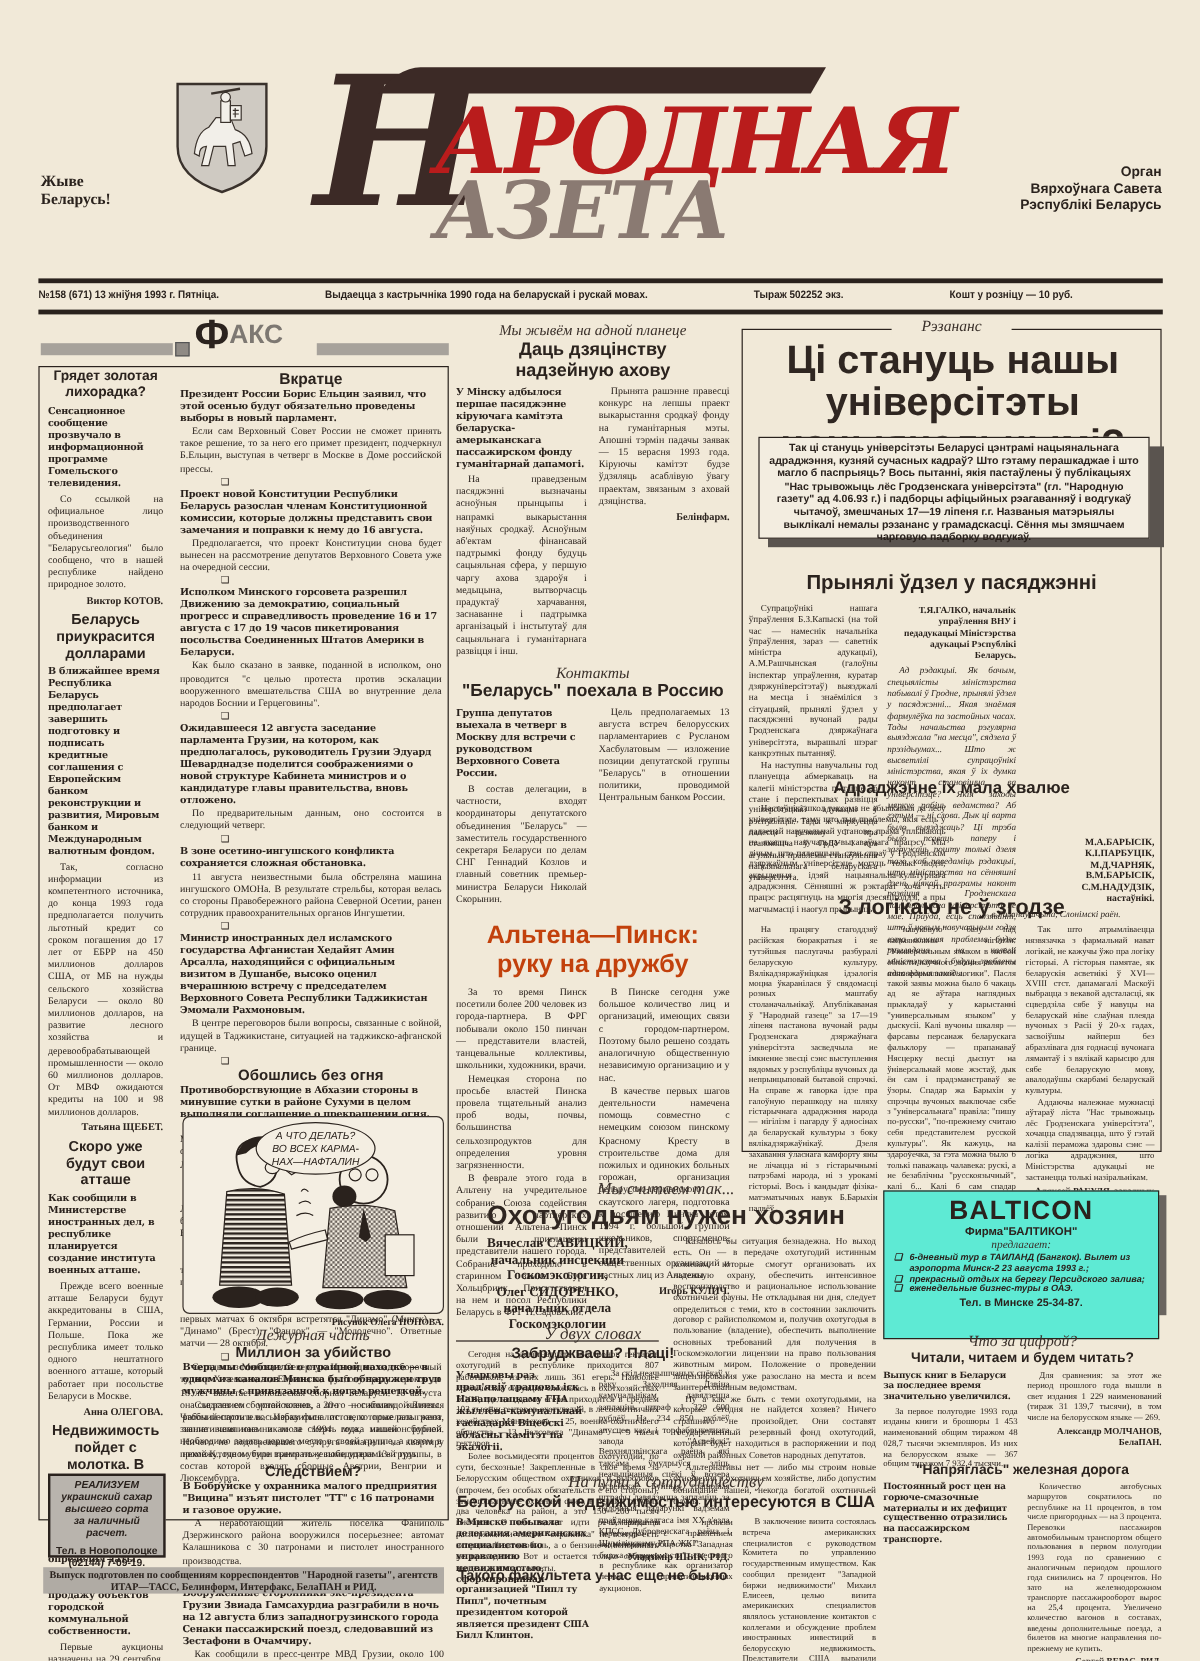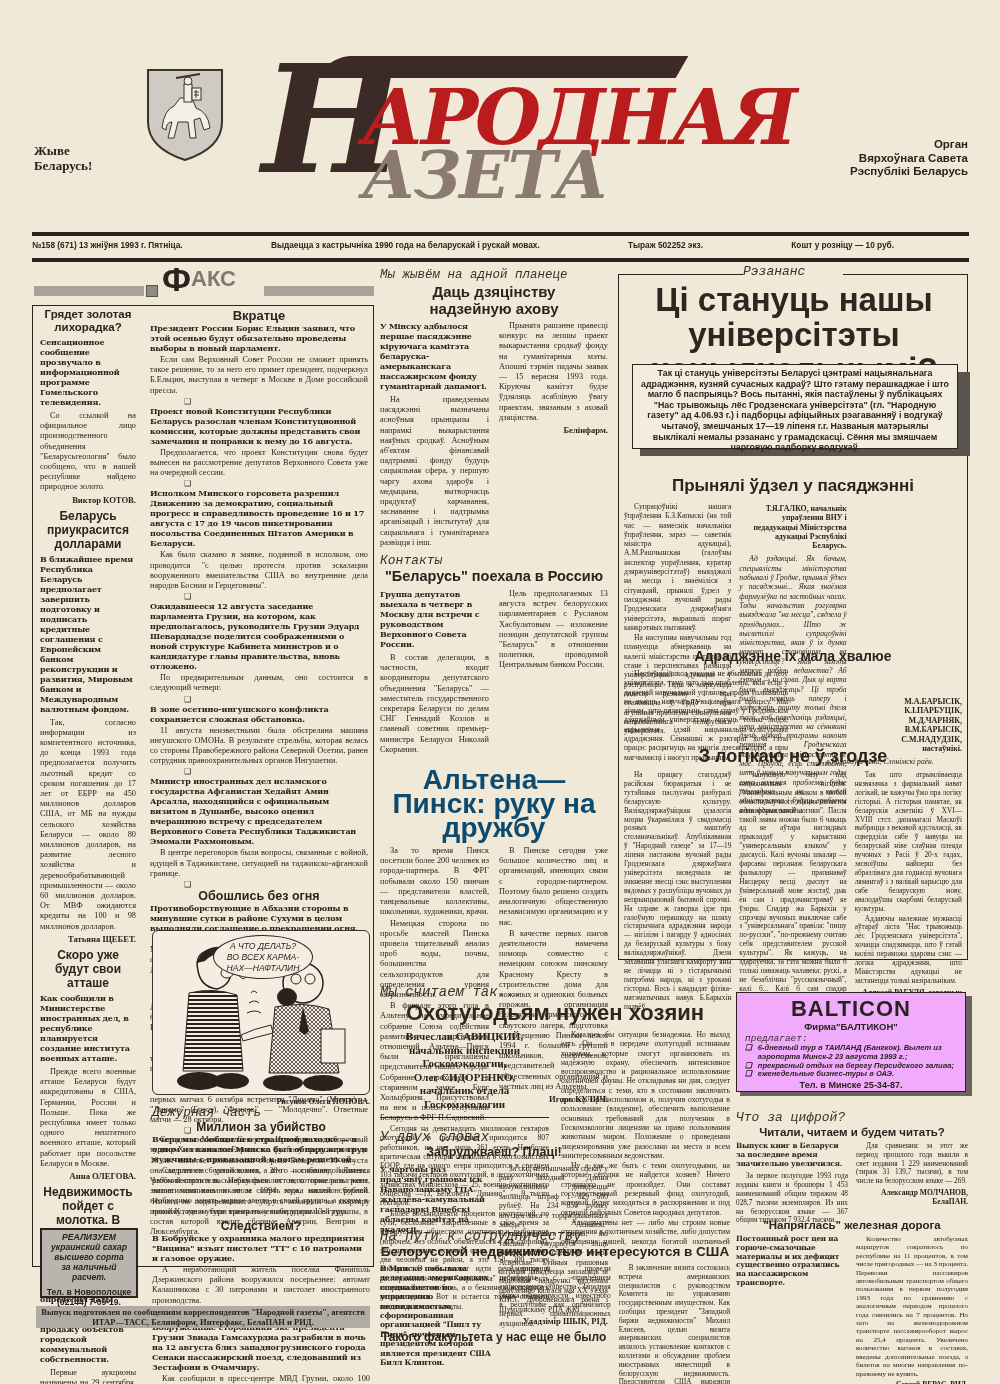--- a/index.html
+++ b/index.html
@@ -10,21 +10,21 @@
   .serif{font-family:"Liberation Serif",serif}
   .it{font-style:italic}
   .b{font-weight:bold}
   .c{text-align:center}
   .r{text-align:right}
   p{font-size:8.3px;line-height:10.2px;text-indent:10px;text-align:justify;margin-bottom:1px}
   .lead{font-family:"DejaVu Serif","Liberation Serif",serif;font-weight:bold;font-size:8px;line-height:10px;margin-bottom:4px;letter-spacing:-0.2px}
   .sign{font-weight:bold;font-size:8.6px;text-align:right;line-height:10px;margin-top:2px}
   .sq{font-size:8px;margin-left:34px;line-height:9px}
   .h-sans{font-family:"Liberation Sans",sans-serif;font-weight:bold;text-align:center;color:#2b231e}
-  .rubric{font-family:Liberation Mono, monospace;font-style:italic;text-align:left;color:#3a302a}
+  .rubric{font-family:Liberation Serif, serif;font-style:italic;text-align:center;color:#3a302a}
   .cols2{display:grid;grid-template-columns:1fr 1fr;column-gap:10px}
   .cols3{display:grid;grid-template-columns:1fr 1fr 1fr;column-gap:10px}
   .masthead-logo{font-family:"DejaVu Serif","Liberation Serif",serif;font-style:italic;font-weight:bold;color:#3c2a26}
   .rule{background:#2a221d}
 </style>
 </head>
 <body>
 
 <div class="abs serif b" style="left:34px;top:143px;font-size:13px;line-height:15px">
   <div>Жыве</div>
@@ -215,21 +215,21 @@
   <div class="cols2">
     <div>
       <div class="lead">Группа депутатов выехала в четверг в Москву для встречи с руководством Верховного Совета России.</div>
       <p>В состав делегации, в частности, входят координаторы депутатского объединения "Беларусь" — заместитель государственного секретаря Беларуси по делам СНГ Геннадий Козлов и главный советник премьер-министра Беларуси Николай Скорынин.</p>
     </div>
     <div>
       <p>Цель предполагаемых 13 августа встреч белорусских парламентариев с Русланом Хасбулатовым — изложение позиции депутатской группы "Беларусь" в отношении политики, проводимой Центральным банком России.</p>
     </div>
   </div>
 
-  <div class="h-sans" style="font-size:28px;line-height:24px;margin:12px 10px 6px;color:#0c4a6e">Альтена—Пинск: руку на дружбу</div>
+  <div class="h-sans" style="font-size:21px;line-height:24px;margin:12px 10px 6px;color:#c2410c">Альтена—Пинск: руку на дружбу</div>
   <div class="cols2">
     <div>
       <p>За то время Пинск посетили более 200 человек из города-партнера. В ФРГ побывали около 150 пинчан — представители властей, танцевальные коллективы, школьники, художники, врачи.</p>
       <p>Немецкая сторона по просьбе властей Пинска провела тщательный анализ проб воды, почвы, большинства сельхозпродуктов для определения уровня загрязненности.</p>
       <p>В феврале этого года в Альтену на учредительное собрание Союза содействия развитию партнерских отношений Альтена—Пинск были приглашены представители нашего города. Собрание проходило в старинном замке Бург Хольцбринк. Присутствовал на нем и посол Республики Беларусь в ФРГ П.Садовский.</p>
     </div>
     <div>
       <p>В Пинске сегодня уже большое количество лиц и организаций, имеющих связи с городом-партнером. Поэтому было решено создать аналогичную общественную независимую организацию и у нас.</p>
       <p>В качестве первых шагов деятельности намечена помощь совместно с немецким союзом пинскому Красному Кресту в строительстве дома для пожилых и одиноких больных горожан, организация белорусско-германского скаутского лагеря, подготовка к посещению Пинска летом 1994 г. большой группой школьников, спортсменов, представителей общественных организаций и частных лиц из Альтены.</p>
       <div class="sign">Игорь КУЛИЧ.</div>
@@ -345,21 +345,21 @@
       </div>
     <div>
       <p style="font-size:7.3px;line-height:8.9px">Так што атрымліваецца нязвязачка з фармальнай нават логікай, не кажучы ўжо пра логіку гісторыі. А гісторыя памятае, як беларускія асветнікі ў XVI—XVIII стст. дапамагалі Маскоўі выбрацца з векавой адсталасці, як сцвердзіла сябе ў навуцы на беларускай ніве слаўная плеяда вучоных з Расіі ў 20-х гадах, засвоіўшы найперш без абразлівага для годнасці вучонага лямантаў і з вялікай карысцю для сябе беларускую мову, авалодаўшы скарбамі беларускай культуры.</p>
       <p style="font-size:7.3px;line-height:8.9px">Аддаючы належнае мужнасці аўтараў ліста "Нас трывожыць лёс Гродзенскага універсітэта", хочацца спадзявацца, што ў гэтай калізіі пераможа здаровы сэнс — логіка адраджэння, што Міністэрства адукацыі не застанецца толькі назіральнікам.</p>
       <div class="sign" style="font-size:7.8px;line-height:9.2px">Аляксей РАГУЛЯ, загадчык кафедры культуры Мінскага педінстытута.</div>
     </div>
   </div>
 </div>
 
 <div class="abs" style="left:740px;top:996px;width:232px;height:100px;background:#6a645f"></div>
-<div class="abs" style="left:736px;top:992px;width:230px;height:100px;background:#f0abfc;border:1px solid #2a221d;padding:4px 8px">
+<div class="abs" style="left:736px;top:992px;width:230px;height:124px;background:#5eead4;border:1px solid #2a221d;padding:4px 8px">
   <div class="sans b c" style="font-size:22px;line-height:24px;letter-spacing:1px;color:#2a221d">BALTICON</div>
   <div class="sans b c" style="font-size:9.5px;line-height:12px">Фирма"БАЛТИКОН"</div>
   <div class="rubric" style="font-size:9.5px;line-height:11px">предлагает:</div>
   <div class="sans it b" style="font-size:7.6px;line-height:8.8px">
     <div style="display:flex;gap:6px">
         <span>❑</span>
         <span>6-дневный тур в ТАИЛАНД (Бангкок). Вылет из аэропорта Минск-2 23 августа 1993 г.;</span>
       </div>
     <div style="display:flex;gap:6px">
         <span>❑</span>

